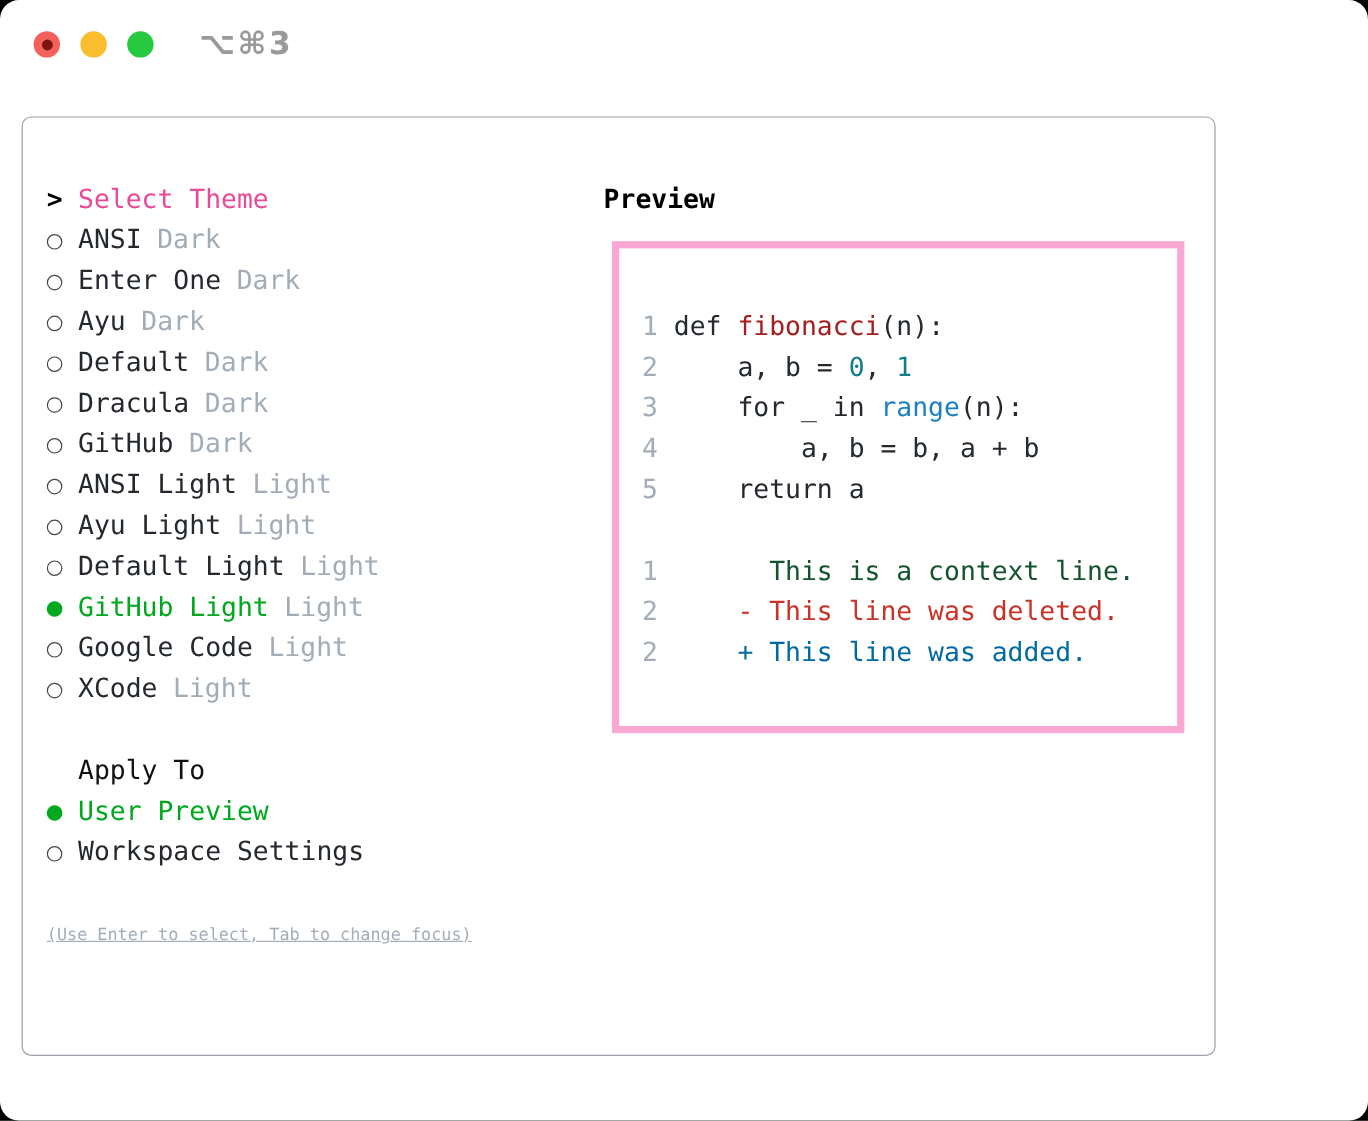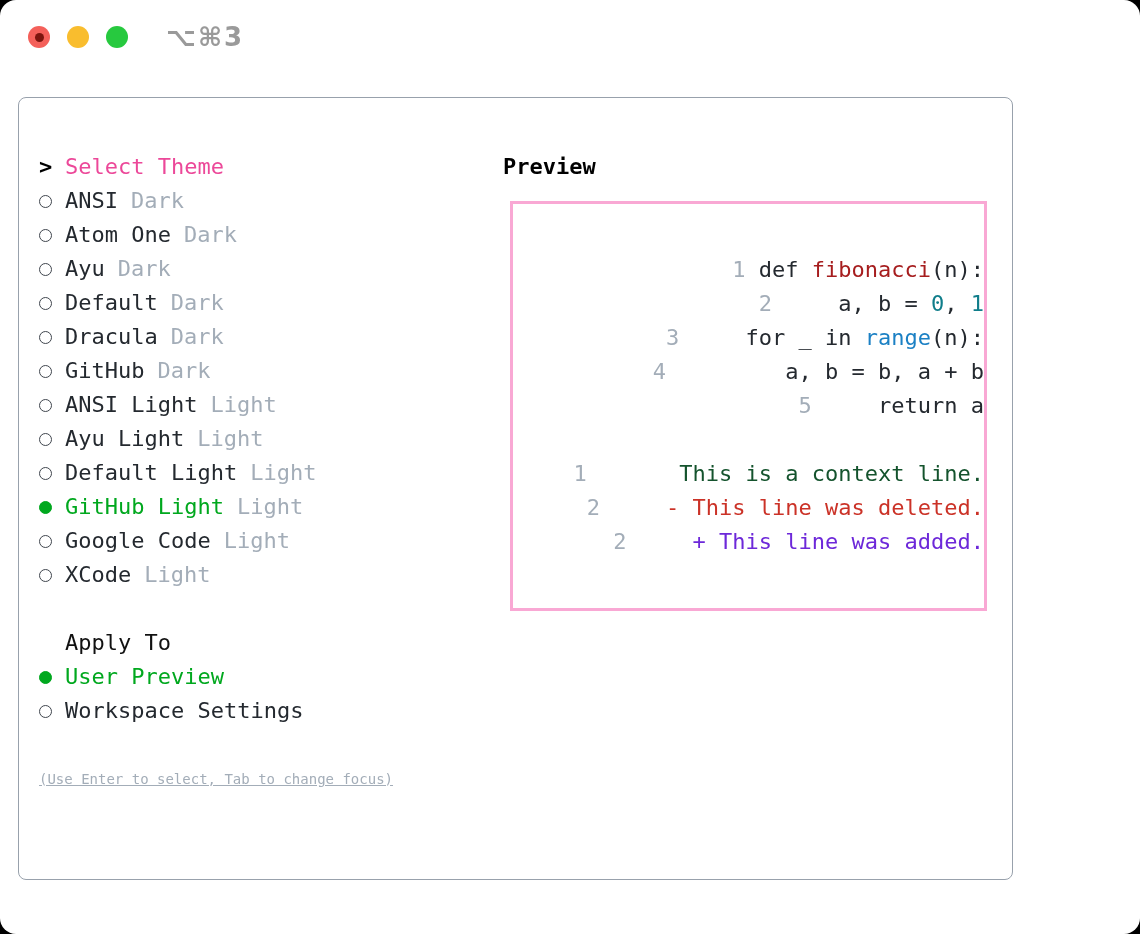--- a/index.html
+++ b/index.html
@@ -46,32 +46,32 @@
     word-break:normal;
     text-decoration:underline;
   }
   
   .preview-title{
     position:absolute;left:484px;top:52px;height:34px;line-height:34px;
     font-size:22px;font-weight:bold;color:#000;
   }
   .preview-box{
     position:absolute;left:491px;top:103px;width:477px;height:410px;
-    border:3px solid #f9a8d4;box-sizing:border-box;background:#fff;
-    padding:49px 0 0 19px;overflow:hidden;text-align:right;
+    border:6px solid #f9a8d4;box-sizing:border-box;background:#fff;
+    padding:49px 0 0 19px;overflow:hidden;
   }
   .code-line{height:34px;line-height:34px;font-size:22px;white-space:pre;}
   .sg-linenum{color:#a3adb8;}
   .sg-plain{color:#24292f;}
   .sg-function{color:#a61d1e;}
   .sg-number{color:#0f7d8a;}
   .sg-builtin{color:#1b80c4;}
   .sg-context{color:#14532d;}
   .sg-deleted{color:#cb3227;}
-  .sg-added{color:#6d28d9;}
+  .sg-added{color:#0369a1;}
 </style>
 </head>
 <body>
 
 <div class="screen">
 
   <div class="titlebar">
     <div class="lights">
       <span class="dot red">
           <span class="inner"></span>
@@ -85,21 +85,21 @@
   <div class="panel">
 
     <div class="left-col">
       <div class="row">
         <span class="marker hdr-marker">&gt;</span>
         <span class="hdr-label">Select Theme</span>
       </div>
 
       <div id="theme-rows">
           <div class="row theme-row"><span class="marker"><span class="radio"></span></span><span class="tname">ANSI</span><span class="tvariant">Dark</span></div>
-          <div class="row theme-row"><span class="marker"><span class="radio"></span></span><span class="tname">Atom One</span><span class="tvariant">Dark</span></div>
+          <div class="row theme-row"><span class="marker"><span class="radio"></span></span><span class="tname">Enter One</span><span class="tvariant">Dark</span></div>
           <div class="row theme-row"><span class="marker"><span class="radio"></span></span><span class="tname">Ayu</span><span class="tvariant">Dark</span></div>
           <div class="row theme-row"><span class="marker"><span class="radio"></span></span><span class="tname">Default</span><span class="tvariant">Dark</span></div>
           <div class="row theme-row"><span class="marker"><span class="radio"></span></span><span class="tname">Dracula</span><span class="tvariant">Dark</span></div>
           <div class="row theme-row"><span class="marker"><span class="radio"></span></span><span class="tname">GitHub</span><span class="tvariant">Dark</span></div>
           <div class="row theme-row"><span class="marker"><span class="radio"></span></span><span class="tname">ANSI Light</span><span class="tvariant">Light</span></div>
           <div class="row theme-row"><span class="marker"><span class="radio"></span></span><span class="tname">Ayu Light</span><span class="tvariant">Light</span></div>
           <div class="row theme-row"><span class="marker"><span class="radio"></span></span><span class="tname">Default Light</span><span class="tvariant">Light</span></div>
           <div class="row theme-row"><span class="marker"><span class="radio on"></span></span><span class="tname on">GitHub Light</span><span class="tvariant">Light</span></div>
           <div class="row theme-row"><span class="marker"><span class="radio"></span></span><span class="tname">Google Code</span><span class="tvariant">Light</span></div>
           <div class="row theme-row"><span class="marker"><span class="radio"></span></span><span class="tname">XCode</span><span class="tvariant">Light</span></div>

